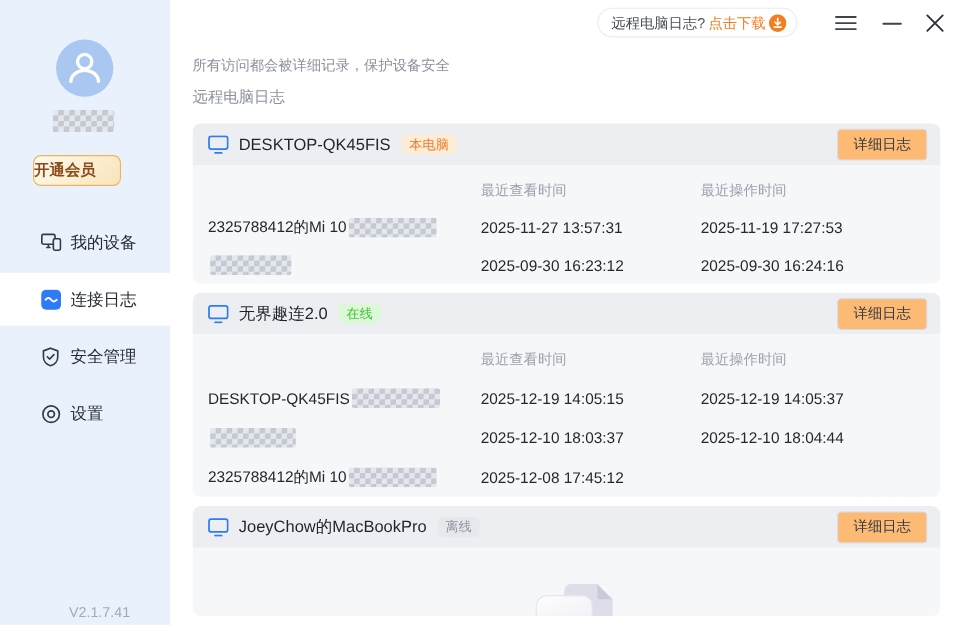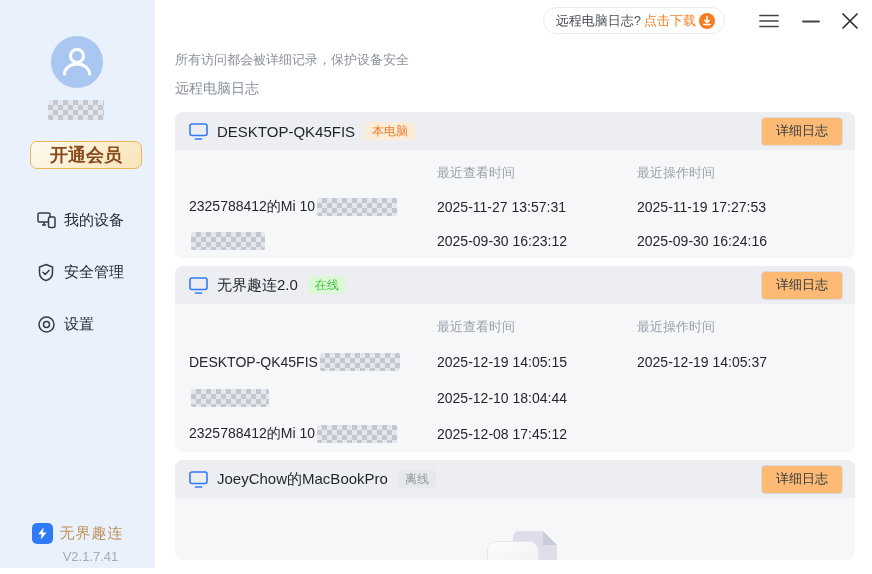--- a/index.html
+++ b/index.html
@@ -12,23 +12,23 @@
   .avatar { position:absolute; left:51px; top:36px; width:52px; height:52px; border-radius:50%; background:#a9c7f1; }
   .username-mosaic { position:absolute; left:48px; top:100px; width:56px; height:20px; }
   .mosaic {
     background-image:
       linear-gradient(45deg,#c3c7d0 25%,transparent 25%,transparent 75%,#c3c7d0 75%),
       linear-gradient(45deg,#c3c7d0 25%,#e4e7ed 25%,#e4e7ed 75%,#c3c7d0 75%);
     background-position:0 0,5px 5px;
     background-size:10px 10px;
     border-radius:2px;
   }
-  .vip-btn { position:absolute; left:30px; top:141px; width:112px; height:28px; border:1px solid #eeb45a; border-radius:7px;
+  .vip-btn { position:absolute; left:30px; top:141px; width:80px; height:28px; border:1px solid #eeb45a; border-radius:7px;
     background:linear-gradient(135deg,#fefaf0 0%,#fbeed0 55%,#f7e4ba 100%);
-    color:#8a4a1c; font-size:18px; font-weight:bold; display:flex; align-items:center; justify-content:center; cursor:pointer; }
+    color:#8a4a1c; font-size:14px; font-weight:bold; display:flex; align-items:center; justify-content:flex-start; cursor:pointer; }
   .menu { position:absolute; left:0; top:196px; width:155px; }
   .menu-item { height:48px; margin-bottom:4px; display:flex; align-items:center; padding-left:36px; cursor:pointer;
     font-size:15px; color:#272c34; }
   .menu-item.active { background:#fff; }
   .menu-item .mi-icon { width:20px; height:20px; margin-right:8px; display:flex; align-items:center; justify-content:center; }
   .brand-row { position:absolute; left:0; top:523px; width:155px; display:flex; align-items:center; justify-content:center; }
   .brand-logo { width:21px; height:21px; border-radius:5px; background:#2f7bf7; margin-right:7px; display:flex; align-items:center; justify-content:center; }
   .brand-name { font-size:15px; color:#c1925c; letter-spacing:1px; }
   .brand-version { position:absolute; left:0; top:549px; width:181px; text-align:center; font-size:13px; color:#a2abb6; }
 
@@ -99,48 +99,49 @@
         <span class="mi-icon">
           <svg width="19" height="18" viewBox="0 0 19 18" fill="none" stroke="#333a44" stroke-width="1.5">
             <rect x="1" y="2" width="12" height="9" rx="1.5"></rect>
             <path d="M5 14 h4"></path>
             <path d="M7 11 v3"></path>
             <rect x="11.5" y="6" width="6.5" height="10.5" rx="1.5" fill="#e9f1fc"></rect>
           </svg>
         </span>
         <span>我的设备</span>
       </div>
+      <div class="menu-item active">
+        <span class="mi-icon">
+          <svg width="19" height="19" viewBox="0 0 19 19">
+            <rect x="0.5" y="0.5" width="18" height="18" rx="4.5" fill="#2f7bf7"></rect>
+            <path d="M4.5 9.5 q2.5 -3.2 5 0 t5 0" fill="none" stroke="#fff" stroke-width="1.8" stroke-linecap="round"></path>
+          </svg>
+        </span>
+        <span>连接日志</span>
+      </div>
       <div class="menu-item">
         <span class="mi-icon">
           <svg width="18" height="19" viewBox="0 0 18 19" fill="none" stroke="#333a44" stroke-width="1.5">
             <path d="M9 1.5 L15.5 4 V9.5 C15.5 13.5 12.5 16.5 9 17.5 C5.5 16.5 2.5 13.5 2.5 9.5 V4 Z"></path>
             <path d="M6 9.3 L8.2 11.4 L12 7.4" stroke-linecap="round" stroke-linejoin="round"></path>
           </svg>
         </span>
         <span>安全管理</span>
       </div>
       <div class="menu-item">
         <span class="mi-icon">
           <svg width="19" height="19" viewBox="0 0 19 19" fill="none" stroke="#333a44" stroke-width="1.5">
             <circle cx="9.5" cy="9.5" r="7.5"></circle>
             <circle cx="9.5" cy="9.5" r="3"></circle>
           </svg>
         </span>
         <span>设置</span>
       </div>
     </div>
 
-    <div class="brand-row">
-      <span class="brand-logo">
-        <svg width="13" height="13" viewBox="0 0 13 13">
-          <polygon points="7.6,0.5 2.2,7.2 5.6,7.2 4.8,12.5 10.6,5.6 6.9,5.6" fill="#fff"></polygon>
-        </svg>
-      </span>
-      <span class="brand-name">无界趣连</span>
-    </div>
     <div class="brand-version">V2.1.7.41</div>
   </div>
 
   <div class="main">
 
     <div class="pill-btn">
       <span class="pill-prefix">远程电脑日志?</span>
       <span class="pill-action">点击下载</span>
       <span class="dl-icon">
         <svg width="16" height="16" viewBox="0 0 16 16">
@@ -231,20 +232,21 @@
               <span class="mosaic" style="width:80px"></span>
             </span>
             <span class="cell">2025-12-19 14:05:15</span>
             <span class="cell">2025-12-19 14:05:37</span>
           </div>
           <div class="log-grid row-36">
             <span class="cell">
               <span></span>
               <span class="mosaic" style="width:78px"></span>
             </span>
+            <span class="cell">2025-12-10 18:03:37</span>
             <span class="cell">2025-12-10 18:04:44</span>
           </div>
           <div class="log-grid row-36">
             <span class="cell">
               <span>2325788412的Mi 10</span>
               <span class="mosaic" style="width:80px"></span>
             </span>
             <span class="cell">2025-12-08 17:45:12</span>
           </div>
         </div>

